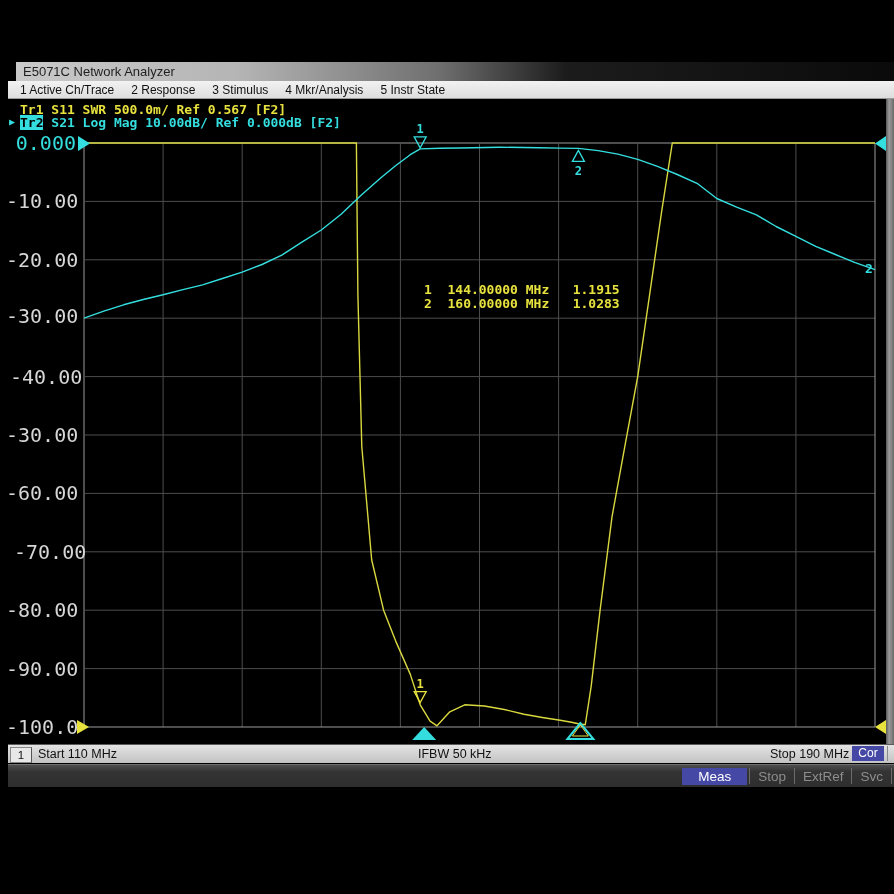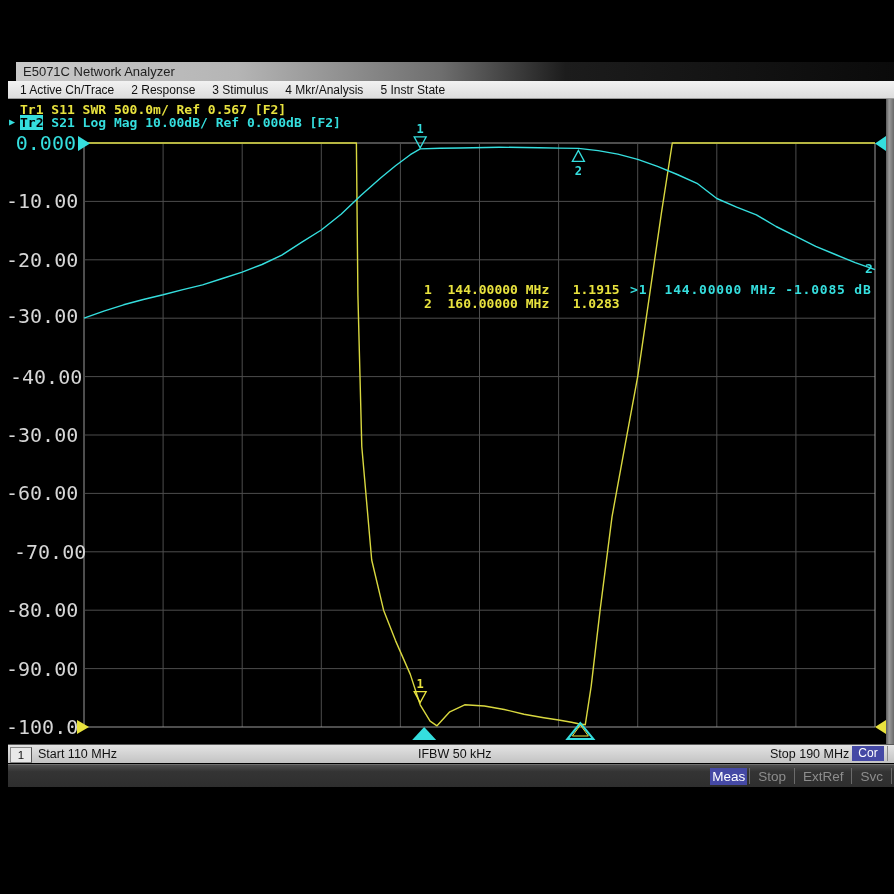--- a/index.html
+++ b/index.html
@@ -39,21 +39,21 @@
   #stoplab{left:762px;top:2px;}
   #corbadge{left:844px;top:1px;width:32px;height:15px;background:#4549a5;color:#fff;
     text-align:center;line-height:15px;font-size:12px;}
   #excl{left:879px;top:1px;width:14px;height:15px;border-left:1px solid #8a8a8a;
     text-align:center;line-height:15px;font-size:12px;color:#222;}
   
   #softbar{left:8px;top:764px;width:886px;height:22px;
     background:linear-gradient(#4e4e4e,#343434 30%,#2e2e2e);border-top:1px solid #707070;}
   #softitems{position:absolute;right:2px;top:0;height:22px;display:flex;align-items:center;}
   .sk{font-size:13.5px;color:#8d8d8d;padding:0 8px;}
-  .skbadge{background:#4549a5;color:#fff;font-size:13.5px;padding:1px 2px;margin:0 2px;}
+  .skbadge{background:#4549a5;color:#fff;font-size:13.5px;padding:1px 16px;margin:0 2px;}
   .skdiv{width:1px;height:16px;background:#6b6b6b;}
   svg{position:absolute;left:0;top:0;}
 </style>
 </head>
 <body>
 
 <div class="abs" id="titlebar">
   <span>E5071C Network Analyzer</span>
 </div>
 
@@ -107,21 +107,21 @@
     <text x="578.375" y="175.448136" fill="#35dede" text-anchor="middle" font-size="12" font-weight="bold" font-family="DejaVu Sans Mono,monospace">2</text>
     <polygon points="580.375,723 567.375,739 593.375,739" fill="none" stroke="#35dede" stroke-width="2"></polygon>
     <polygon points="580.375,725 572.375,736 588.375,736" fill="none" stroke="#e8e23e" stroke-width="1"></polygon>
   </svg>
 
 <div class="abs mono" id="tr2arrow">▶</div>
 <div class="abs mono" id="tr1line">Tr1 S11 SWR 500.0m/ Ref 0.567 [F2]</div>
 <div class="abs mono" id="tr2line"><span class="inv">Tr2</span><span> S21 Log Mag 10.00dB/ Ref 0.000dB [F2]</span></div>
 
 <div class="abs mono" id="mk1"><div class="mkrow">1  144.00000 MHz   1.1915</div><div class="mkrow">2  160.00000 MHz   1.0283</div></div>
-<div class="abs mono" id="mk2"><div class="mkrow">&gt;1  144.00000 MHz -1.0085 dB</div></div>
+<div class="abs mono" id="mk2"></div>
 <div id="ylabels">
     <div class="ylab ref2" style="left: 6px; top: 143px;">0.000</div>
     <div class="ylab" style="left: 6px; top: 201.4px;">-10.00</div>
     <div class="ylab" style="left: 6px; top: 259.8px;">-20.00</div>
     <div class="ylab" style="left: 6px; top: 316px;">-30.00</div>
     <div class="ylab" style="left: 10px; top: 376.6px;">-40.00</div>
     <div class="ylab" style="left: 6px; top: 435px;">-30.00</div>
     <div class="ylab" style="left: 6px; top: 493.4px;">-60.00</div>
     <div class="ylab" style="left: 14px; top: 551.8px;">-70.00</div>
     <div class="ylab" style="left: 6px; top: 610.2px;">-80.00</div>

